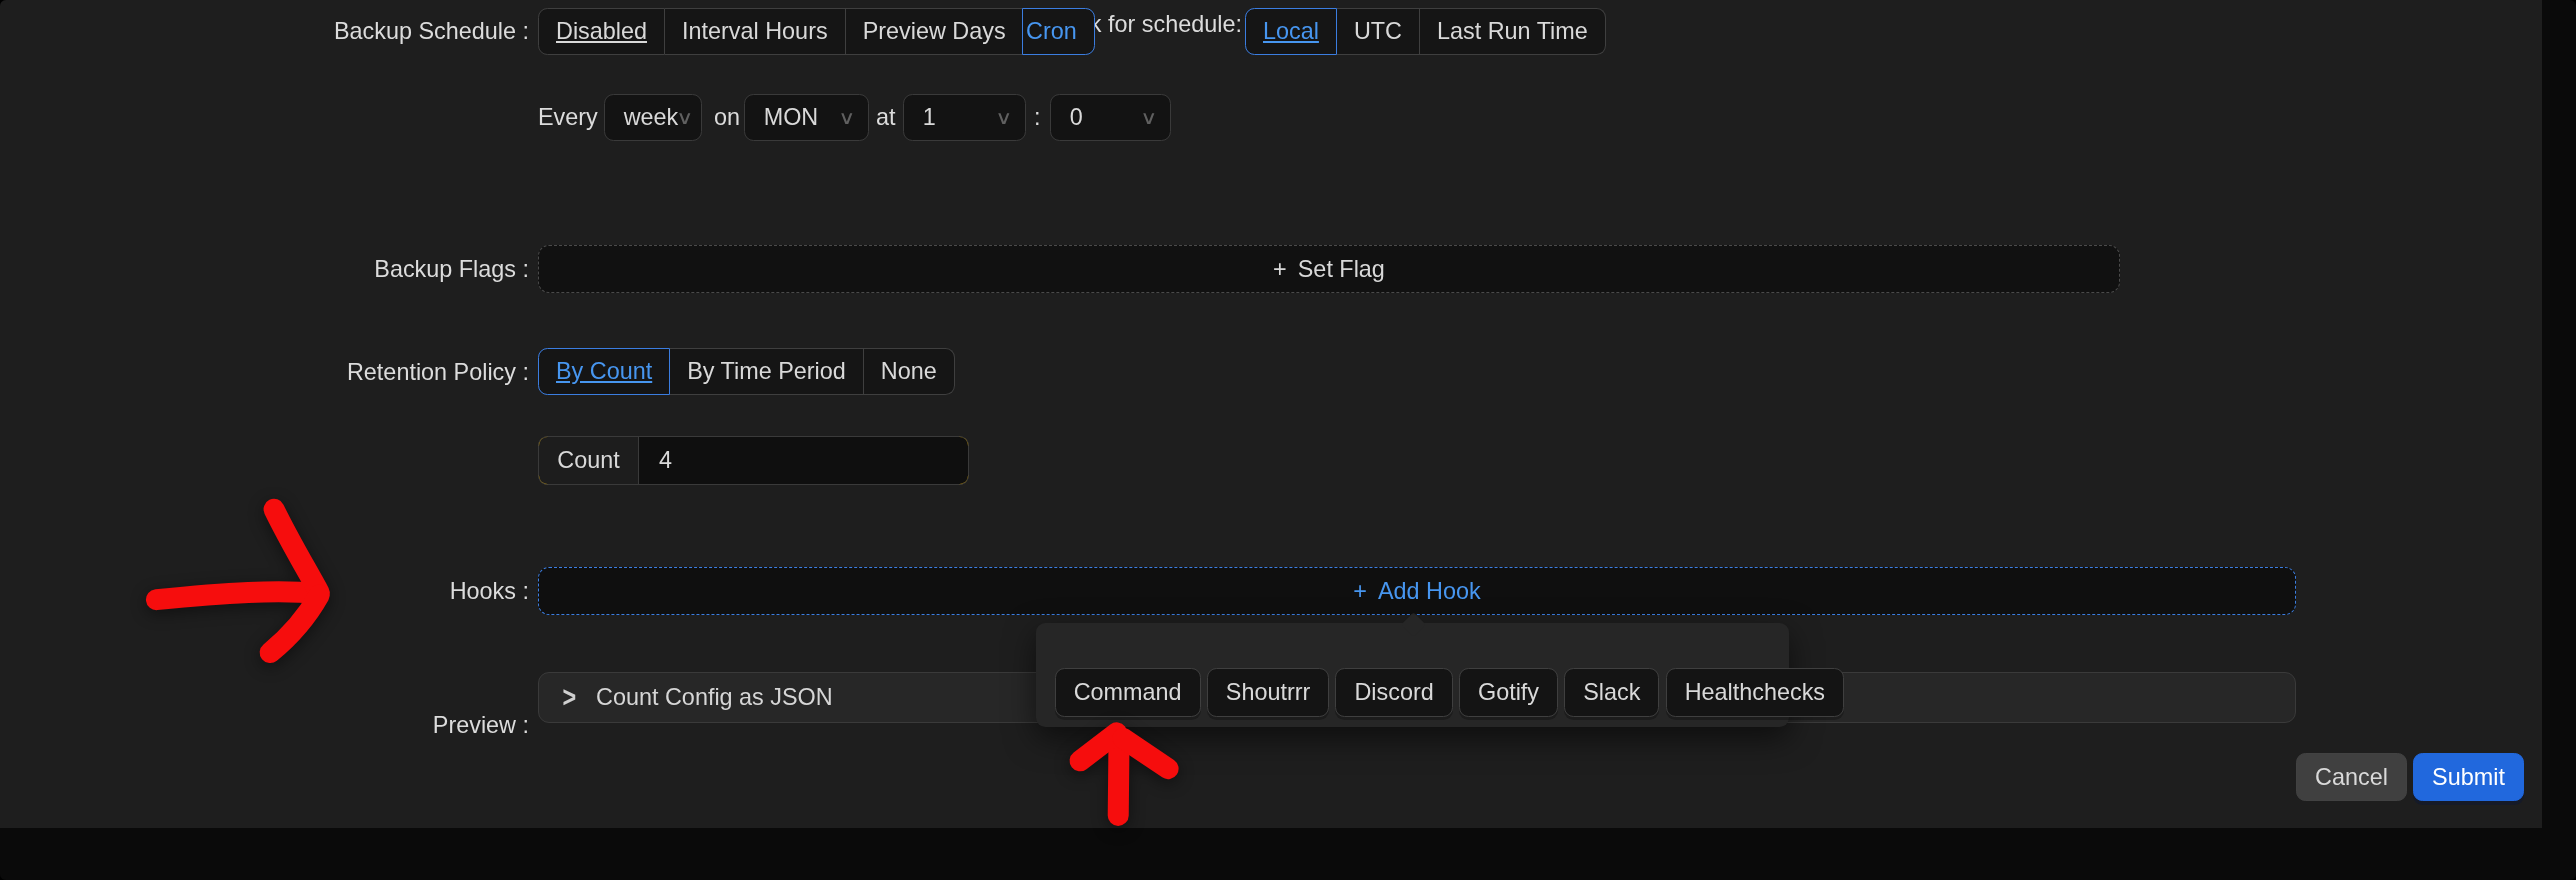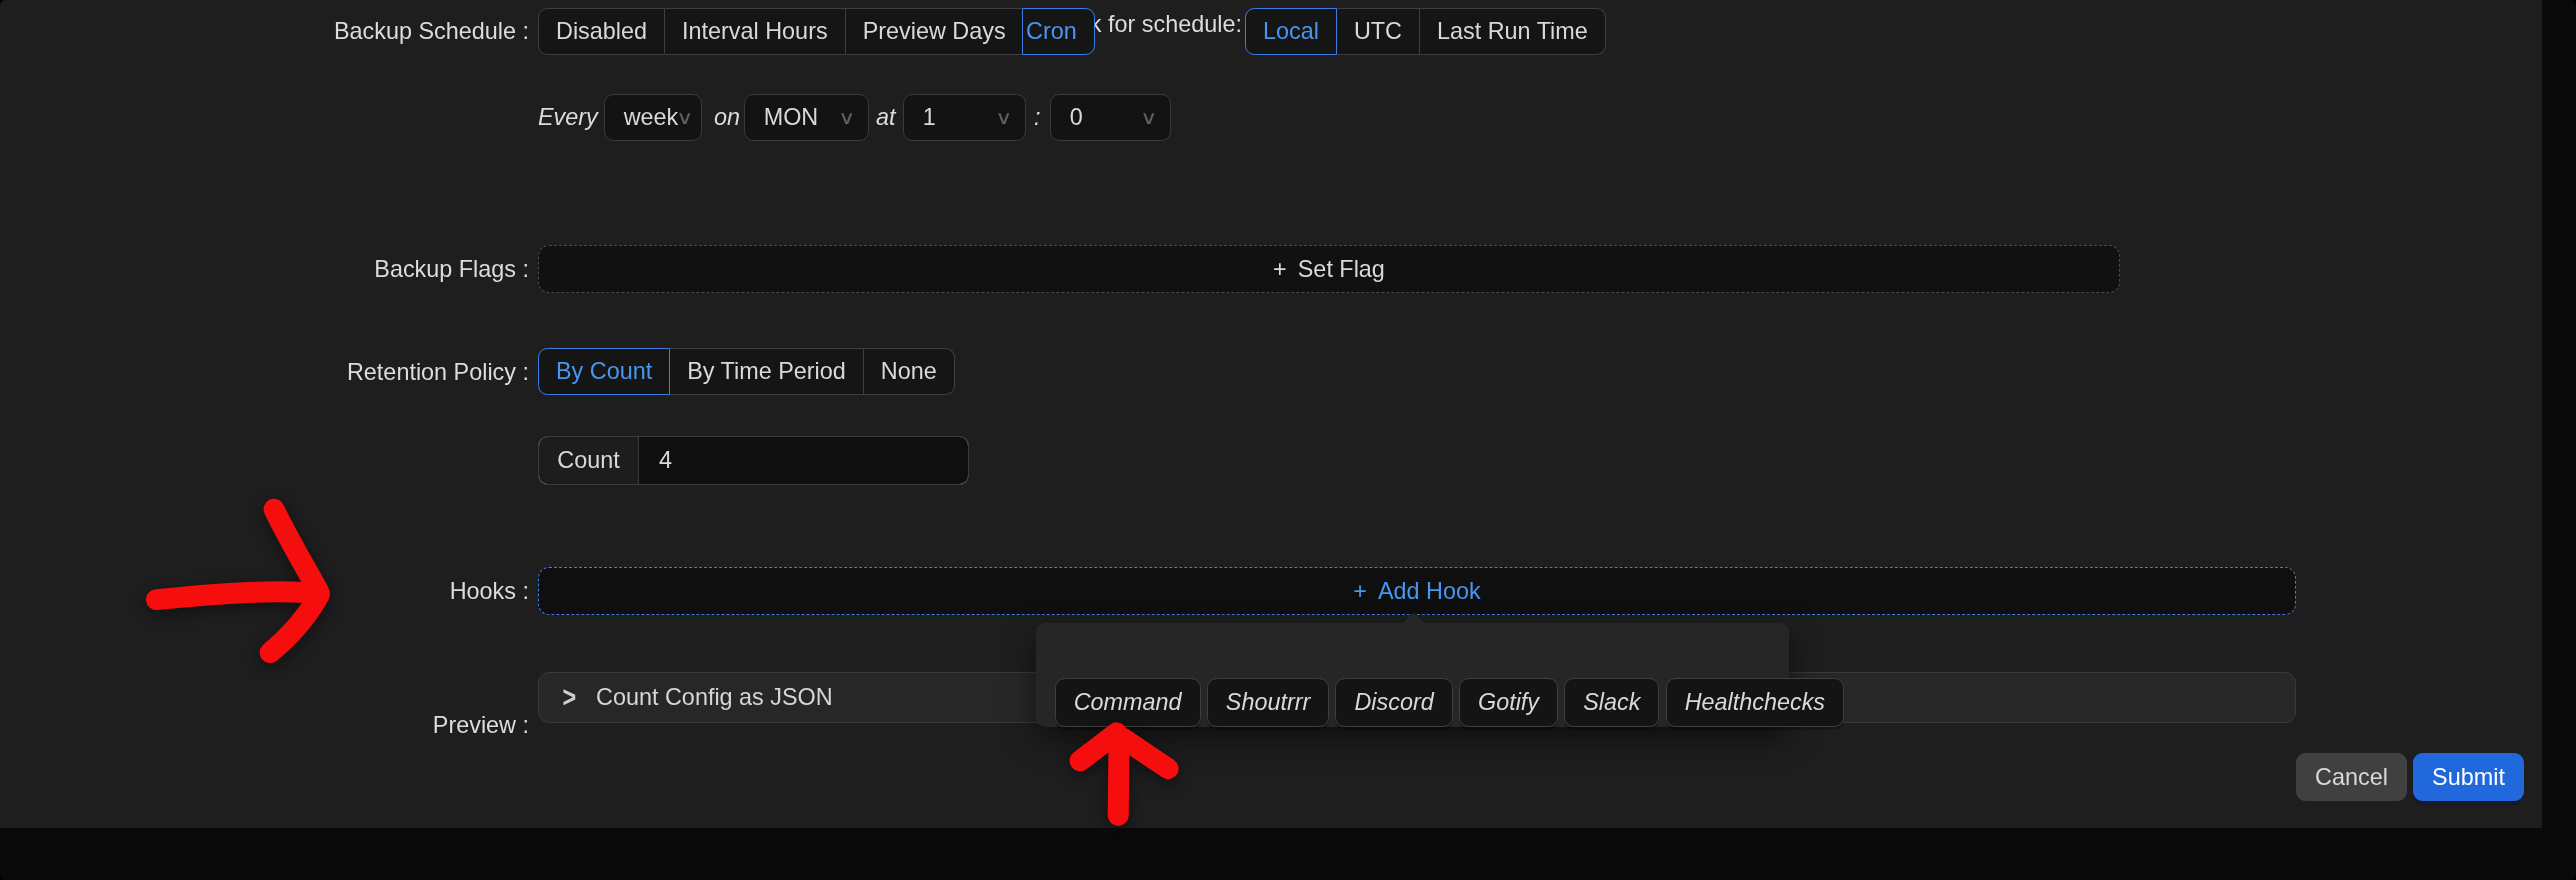--- a/index.html
+++ b/index.html
@@ -13,45 +13,45 @@
   .screen{position:relative;width:2576px;height:880px;background:var(--frame-bg);overflow:hidden;border-radius:6px;}
   .content{position:absolute;left:0;top:0;width:2542px;height:828px;background:var(--page-bg);}
   .abs{position:absolute;}
   .label{color:#dcdcdc;font-size:23.4px;display:flex;align-items:center;justify-content:flex-end;}
   .row-h{height:47px;}
 
   
   .radio-group{display:flex;align-items:stretch;height:47px;}
   .radio-btn{display:flex;align-items:center;padding:0 17px;background:#151515;color:var(--text);
     font-size:23.4px;border:1.6px solid var(--control-border);border-left-width:0;cursor:pointer;white-space:nowrap;}
-  .radio-btn:first-child{border-left-width:1.6px;border-radius:9.4px 0 0 9.4px;}
+  .radio-btn:first-child{border-left-width:1.6px;border-radius:9.4px 0 0 9.4px;text-decoration:underline;}
   .radio-btn:last-child{border-radius:0 9.4px 9.4px 0;}
   .radio-btn.selected{color:var(--accent-text);border:1.6px solid var(--accent-border);z-index:2;}
   .radio-btn.selected:not(:first-child){margin-left:-1.6px;padding-left:3px;}
 
   
   .select{display:flex;align-items:center;justify-content:space-between;background:#131313;
     border:1.6px solid #3a3a3a;border-radius:9.4px;color:var(--text);font-size:23.4px;padding:0 14px 0 18.7px;height:47px;cursor:pointer;}
   .select .chev{color:#606060;font-size:18.7px;transform:scaleX(1.25);}
-  .inline-word{color:#dcdcdc;font-size:23.4px;display:flex;align-items:center;height:47px;font-style:italic;}
+  .inline-word{color:#dcdcdc;font-size:23.4px;display:flex;align-items:center;height:47px;}
 
   
   .dashed-btn{display:flex;align-items:center;justify-content:center;gap:11px;background:#111111;
     border:1.6px dashed #4a4a4a;border-radius:11px;color:var(--text);font-size:23.4px;cursor:pointer;}
   .dashed-btn.blue{border-color:var(--accent-border);color:var(--accent-text);background:#0f0f0f;}
 
   
   .input-group{display:flex;align-items:stretch;border:1.6px solid #3a3a3a;border-radius:9.4px;overflow:hidden;background:#eab308;height:49px;}
   .addon{width:130px;background:#1d1d1d;border-right:1.6px solid #3a3a3a;color:var(--text);font-size:23.4px;
     display:flex;align-items:center;justify-content:center;}
   .input-group input{flex:1;background:#0f0f0f;border:none;outline:none;color:var(--text);font-size:23.4px;padding:0 0 0 20px;}
 
   
   .popover{background:var(--menu-bg);border-radius:9.4px;box-shadow:0 11px 31px rgba(0,0,0,.55);z-index:6;
-    display:flex;align-items:flex-end;padding:35px 0 0 18.7px;gap:6.2px;font-style:italic;}
+    display:flex;align-items:center;padding:35px 0 0 18.7px;gap:6.2px;}
   .popover::before{content:"";position:absolute;top:-7px;left:369px;width:17px;height:17px;background:var(--menu-bg);transform:rotate(45deg);border-radius:2.3px;}
   .hook-btn{height:49px;display:flex;align-items:center;padding:0 18px;background:#141414;border:1.6px solid var(--control-border);
     border-radius:9.4px;color:var(--text);font-size:23.4px;cursor:pointer;white-space:nowrap;box-shadow:0 3.1px 0 rgba(0,0,0,.25);}
 
   
   .collapse{background:var(--panel-bg);border:1.6px solid #3a3a3a;border-radius:11px;display:flex;align-items:center;z-index:1;}
   .collapse .caret{color:#cfcfcf;font-size:23.4px;margin:0 20px 0 23.4px;transform:scaleY(1.25);font-weight:bold;}
   .collapse .ctext{color:#d6d6d6;font-size:23.4px;}
 
   

